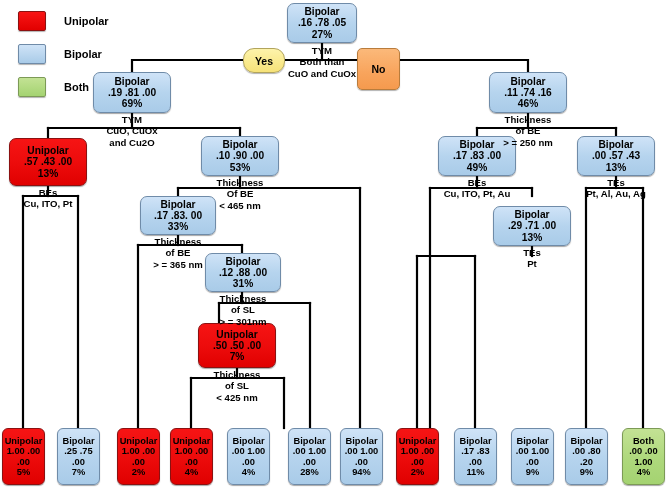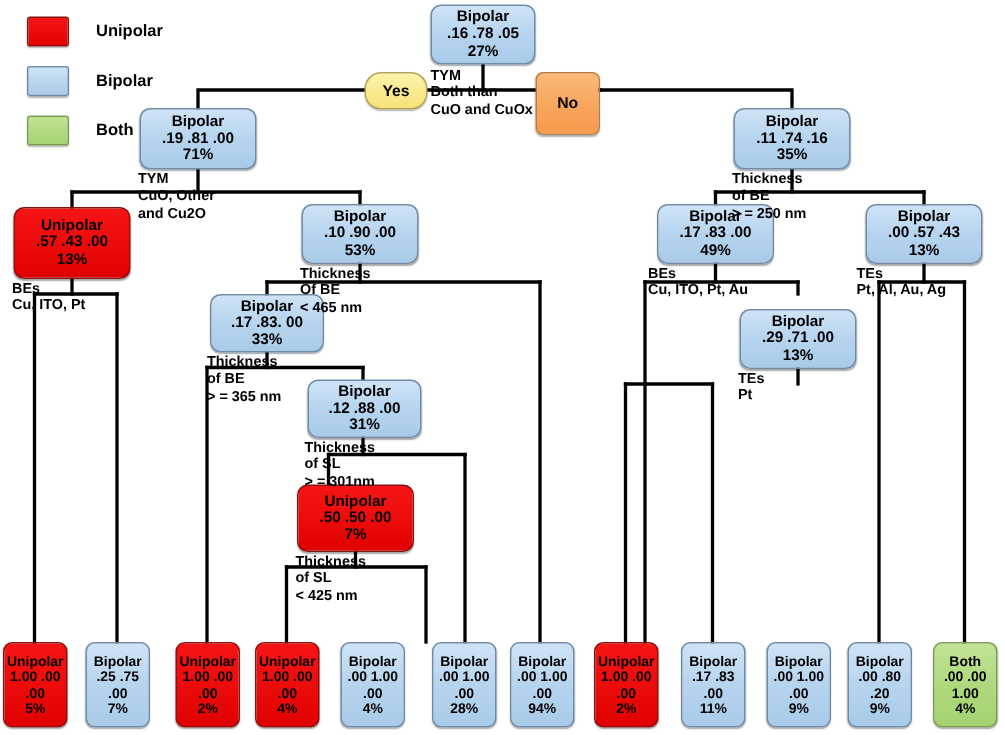--- a/index.html
+++ b/index.html
@@ -70,20 +70,21 @@
     border-color: #b2a45c;
     border-radius: 11px;
   }
   .branch-box.no {
     background: linear-gradient(to bottom, #fbb97a 0%, #f8a45c 60%, #f59a4e 100%);
     border-color: #b97c3c;
   }
 
   .split-label {
     position: absolute;
+    text-align: center;
     font-size: 9.6px;
     font-weight: bold;
     line-height: 1.18;
     color: #000;
     white-space: nowrap;
   }
 
   
   #legend { position: absolute; left: 18px; top: 4px; }
   .legend-row {
@@ -186,27 +187,27 @@
 
   <div class="node internal bipolar" style="left:287px; top:3px; width:70px; height:40px;">
     <span class="ln">Bipolar</span>
     <span class="ln">.16 .78 .05</span>
     <span class="ln">27%</span>
   </div>
 
   <div class="node internal bipolar" style="left:93px; top:72px; width:78px; height:41px;">
     <span class="ln">Bipolar</span>
     <span class="ln">.19 .81 .00</span>
-    <span class="ln">71%</span>
+    <span class="ln">69%</span>
   </div>
 
   <div class="node internal bipolar" style="left:489px; top:72px; width:78px; height:41px;">
     <span class="ln">Bipolar</span>
     <span class="ln">.11 .74 .16</span>
-    <span class="ln">35%</span>
+    <span class="ln">46%</span>
   </div>
 
   <div class="node internal unipolar" style="left:9px; top:138px; width:78px; height:48px;">
     <span class="ln">Unipolar</span>
     <span class="ln">.57 .43 .00</span>
     <span class="ln">13%</span>
   </div>
 
   <div class="node internal bipolar" style="left:201px; top:136px; width:78px; height:40px;">
     <span class="ln">Bipolar</span>
@@ -258,21 +259,21 @@
   </div>
 
   <div class="split-label" style="left:287px; top:45px; width:70px;">
     <div>TYM</div>
     <div>Both than</div>
     <div>CuO and CuOx</div>
   </div>
 
   <div class="split-label" style="left:92px; top:114px; width:80px;">
     <div>TYM</div>
-    <div>CuO, Other</div>
+    <div>CuO, CuOx</div>
     <div>and Cu2O</div>
   </div>
 
   <div class="split-label" style="left:488px; top:114px; width:80px;">
     <div>Thickness</div>
     <div>of BE</div>
     <div>&gt; = 250 nm</div>
   </div>
 
   <div class="split-label" style="left:8px; top:187px; width:80px;">

